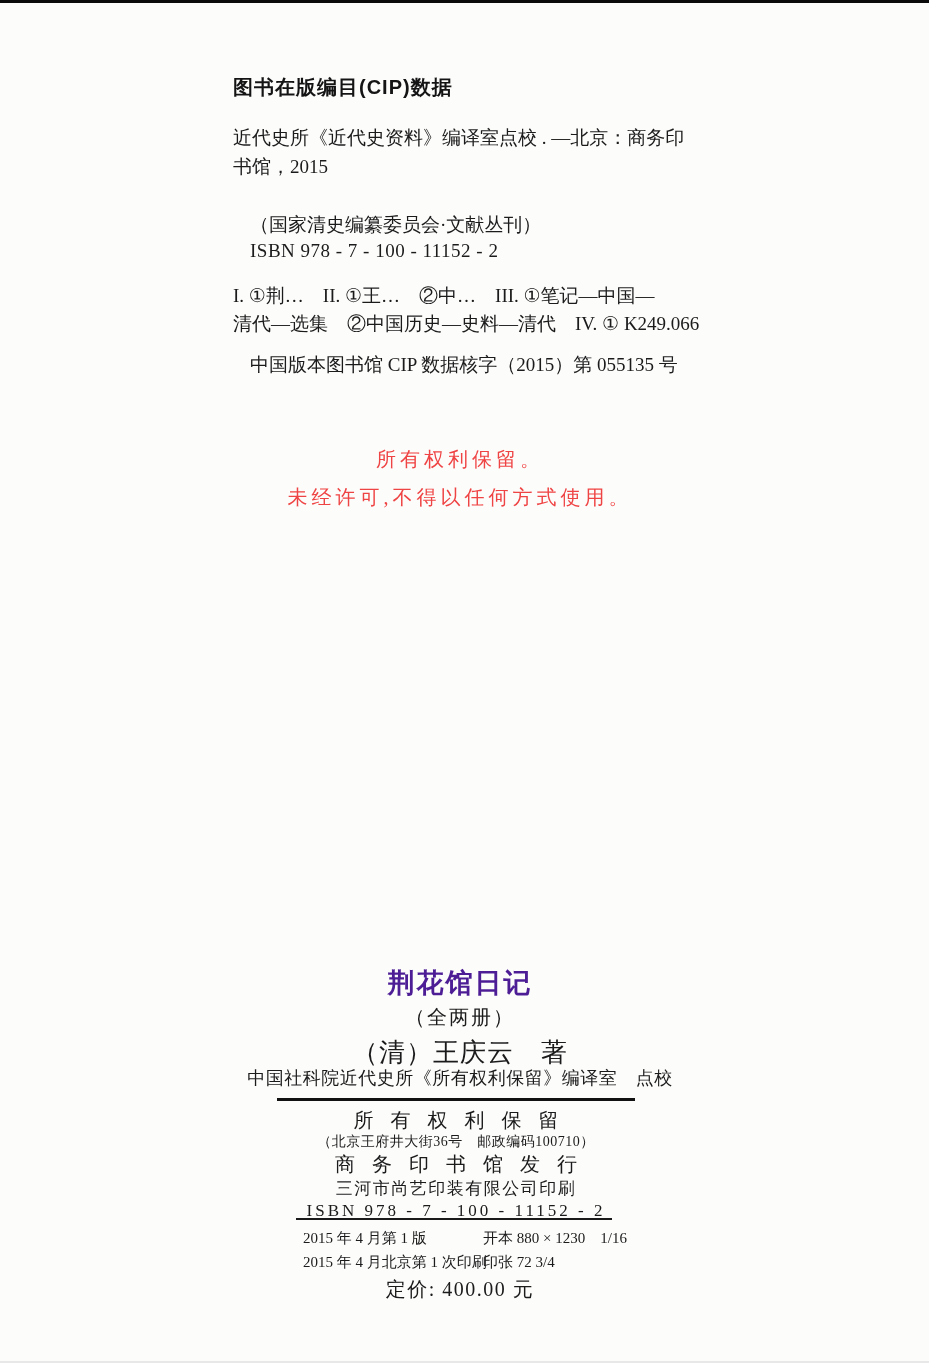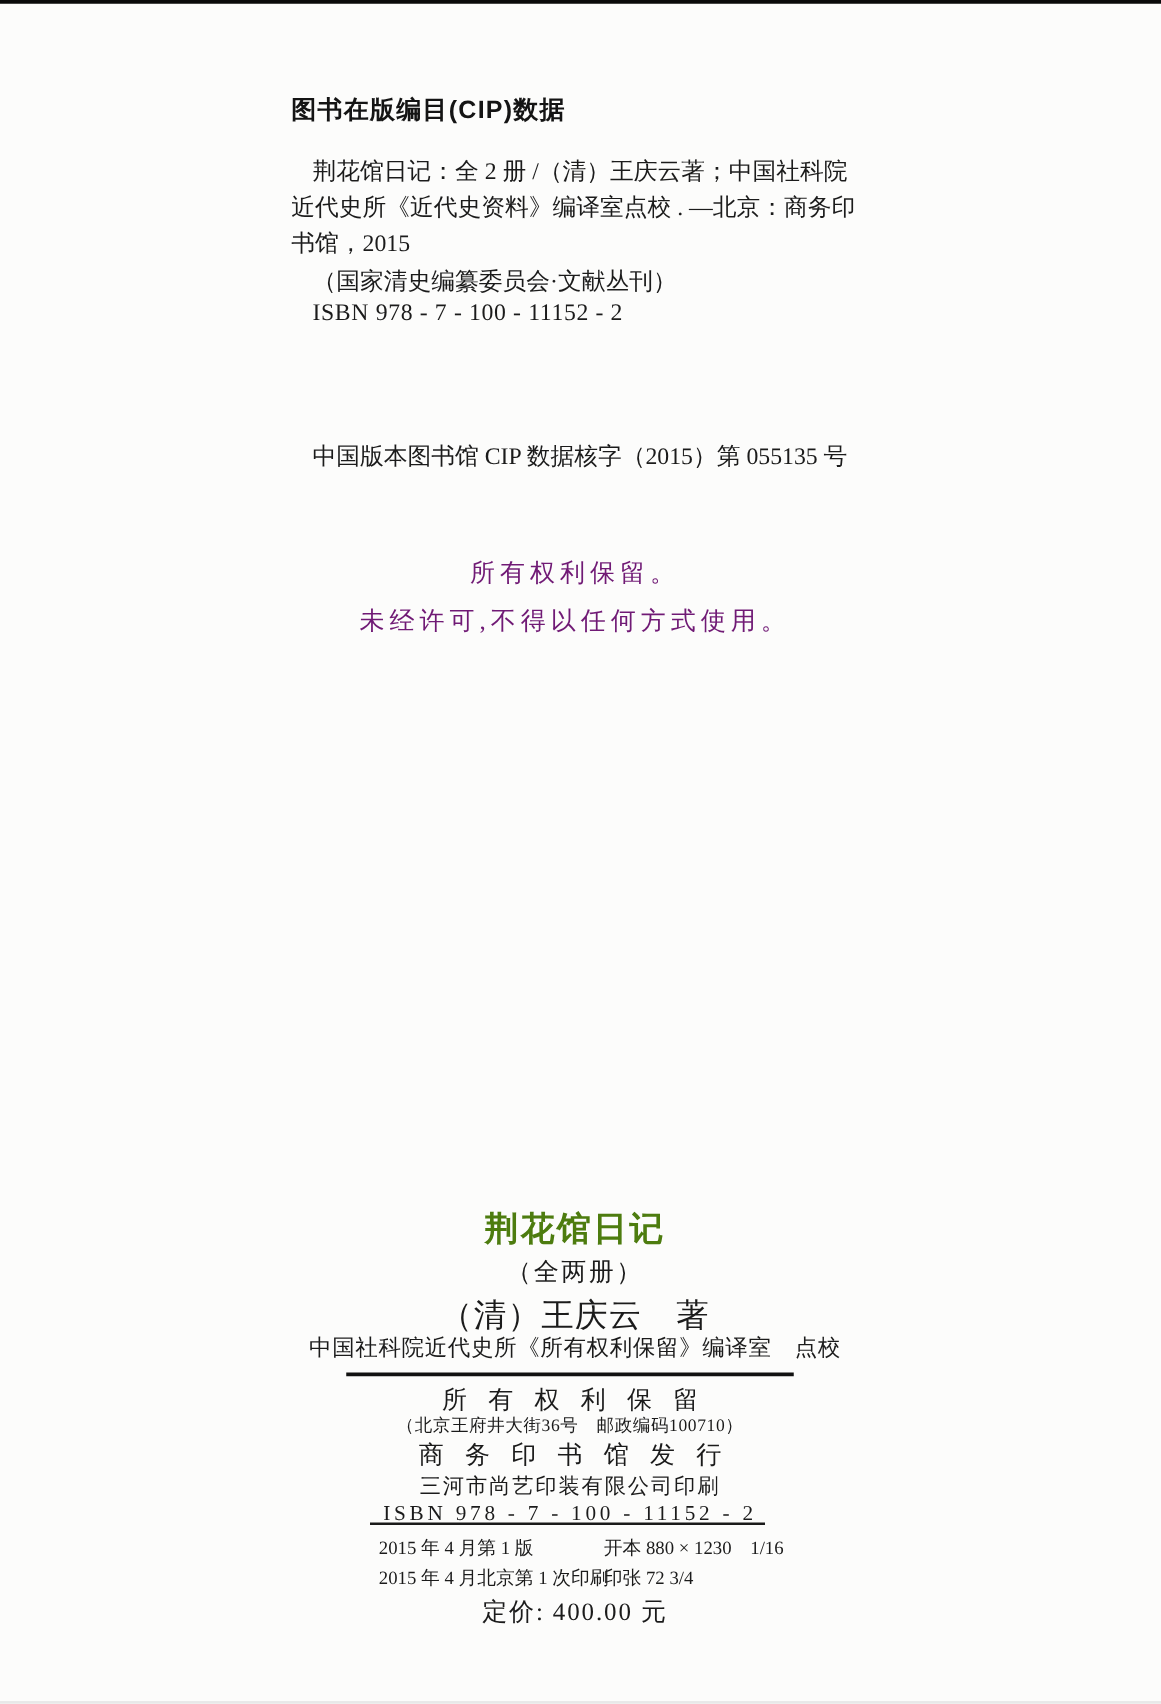--- a/index.html
+++ b/index.html
@@ -29,27 +29,27 @@
     font-size: 19px; line-height: 29px;
   }
   .cip-desc .line.indent, .indent-line { text-indent: 17px; }
   .cip-series { left: 250px; top: 212px; font-size: 19px; }
   .cip-isbn  { left: 250px; top: 240px; font-size: 19px; letter-spacing: 0.5px; }
   .cip-class { left: 233px; top: 282px; width: 480px; font-size: 19px; line-height: 28px; }
   .cip-record { left: 250px; top: 352px; font-size: 19px; }
   .center-col {
     left: 225px; width: 470px; text-align: center;
   }
-  .rights { top: 440px; font-size: 20px; color: #701a75; }
+  .rights { top: 440px; font-size: 20px; color: #ef4444; }
   .rights .rights-line { letter-spacing: 4px; line-height: 38px; }
   .book-title {
     top: 965px;
     font-family: "Liberation Sans", sans-serif;
     font-weight: bold; font-size: 27px; letter-spacing: 2px;
-    color: #4d7c0f;
+    color: #4c1d95;
   }
   .book-volume { top: 1004px; font-size: 20px; letter-spacing: 2px; }
   .book-author { top: 1035px; font-size: 26px; letter-spacing: 1px; }
   .book-editor { top: 1066px; font-size: 18px; letter-spacing: 0.5px; }
   .imprint-rule-top {
     left: 277px; top: 1098px; width: 358px; height: 3px; background: #111;
   }
   .imprint {
     left: 277px; top: 1108px; width: 358px; text-align: center;
   }
@@ -83,29 +83,32 @@
 </head>
 <body>
 
 <div class="page">
 
   <div class="top-edge"></div>
 
   <div class="abs cip-header">图书在版编目(CIP)数据</div>
 
   <div class="abs cip-desc">
-    <div class="line indent">荆花馆日记：全 2 册 /（清）王庆云著；中国社科院</div>
     <div class="line">近代史所《近代史资料》编译室点校 . —北京：商务印</div>
     <div class="line">书馆，2015</div>
   </div>
 
   <div class="abs cip-series">（国家清史编纂委员会·文献丛刊）</div>
 
   <div class="abs cip-isbn">ISBN 978 - 7 - 100 - 11152 - 2</div>
 
+  <div class="abs cip-class">
+    <div class="line indent">I. ①荆…　II. ①王…　②中…　III. ①笔记—中国—</div>
+    <div class="line">清代—选集　②中国历史—史料—清代　IV. ① K249.066</div>
+  </div>
 
   <div class="abs cip-record">中国版本图书馆 CIP 数据核字（2015）第 055135 号</div>
 
   <div class="abs center-col rights">
     <div class="rights-line">所有权利保留。</div>
     <div class="rights-line">未经许可,不得以任何方式使用。</div>
   </div>
 
   <div class="abs center-col book-title">荆花馆日记</div>
   <div class="abs center-col book-volume">（全两册）</div>

